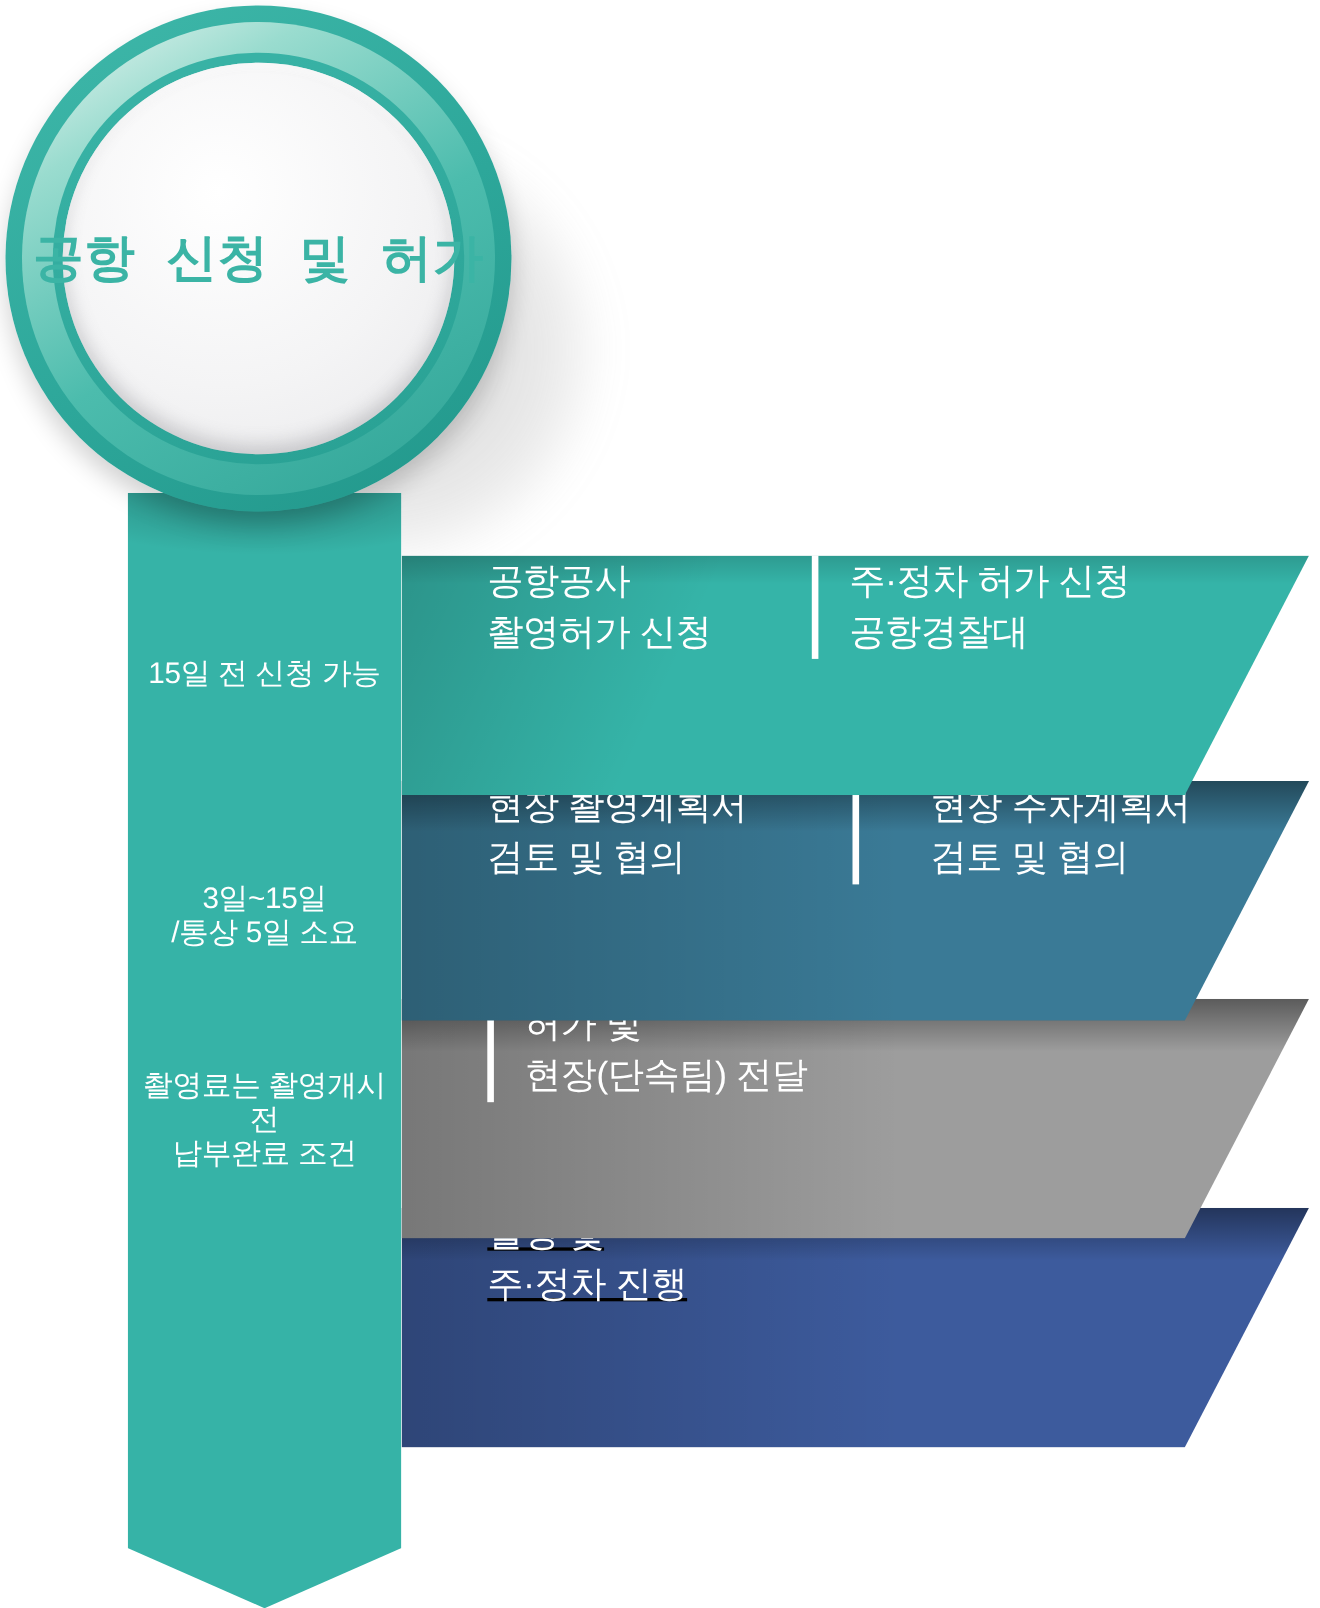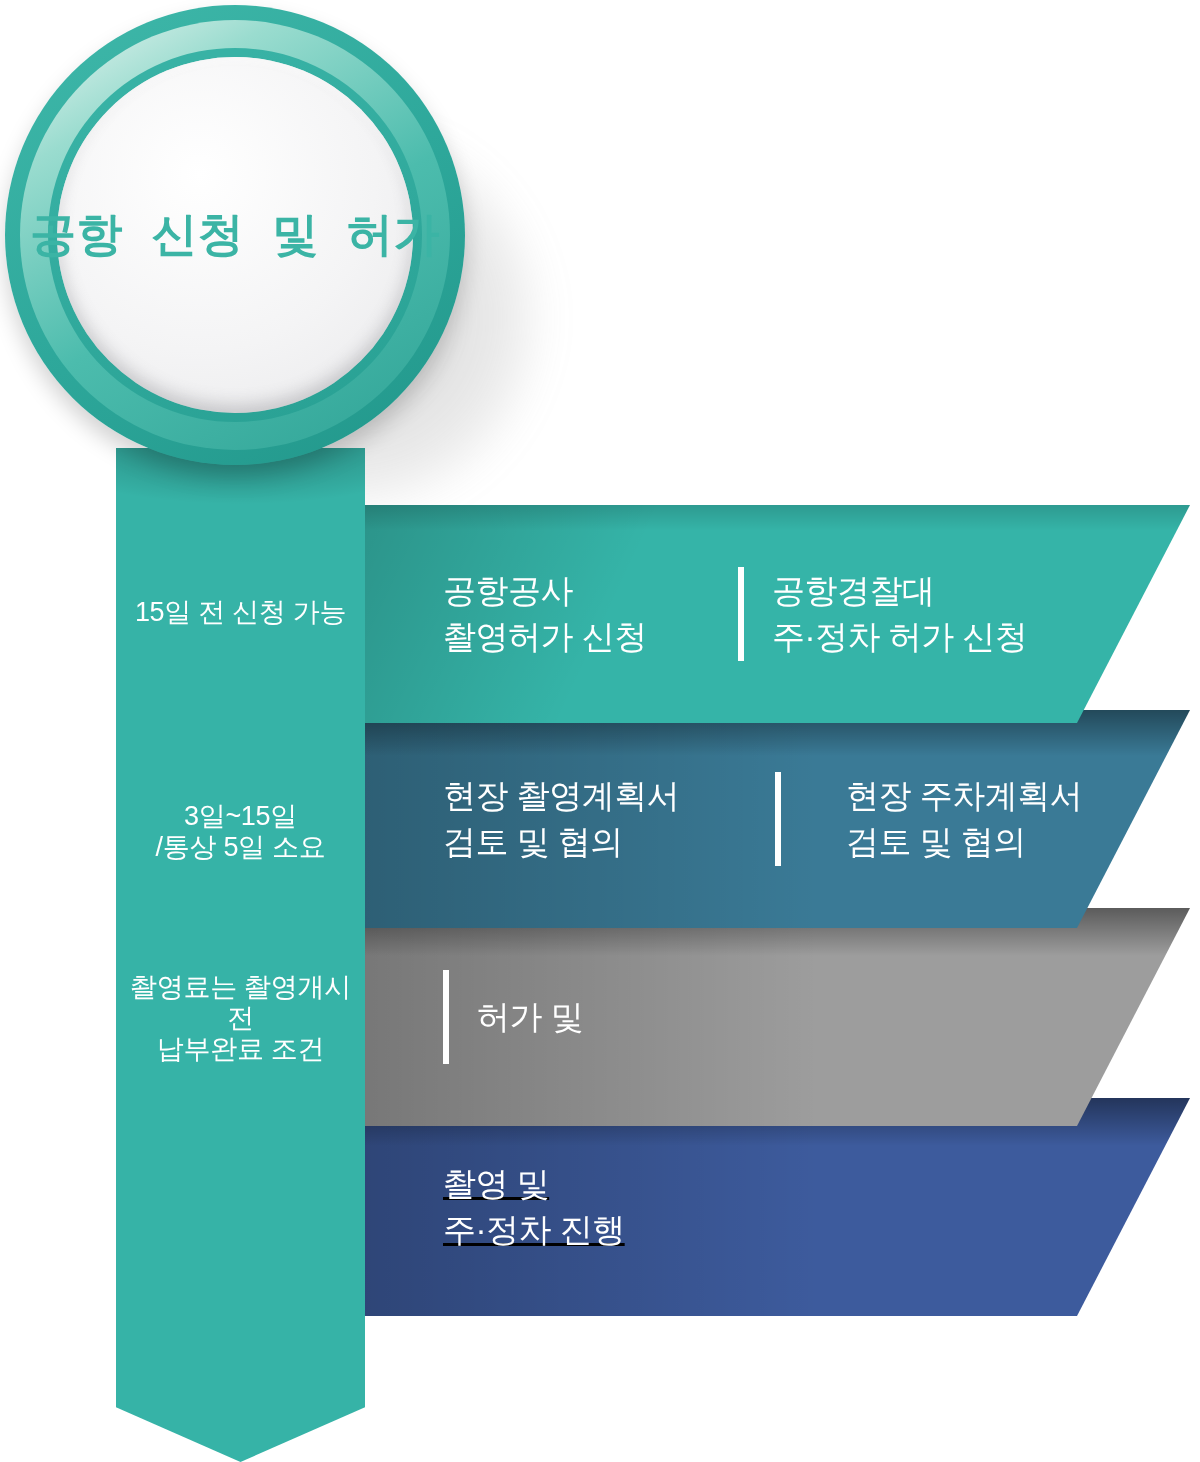--- a/index.html
+++ b/index.html
@@ -17,21 +17,21 @@
   .ribbon::before{content:"";position:absolute;left:0;right:0;top:0;height:120px;
     background:radial-gradient(ellipse 150% 95% at 50% -12%,rgba(0,0,0,.30),rgba(0,0,0,0) 62%);}
   .ribbon-note{position:absolute;left:0;right:0;text-align:center;color:#ffffff;
     font-size:27px;line-height:31px;transform:translateY(-50%);letter-spacing:-0.3px;}
   .note-1{top:164px;}
   .note-2{top:384px;}
   .note-3{top:570px;}
 
   
   .banner{position:absolute;left:365px;width:825px;height:218px;box-sizing:border-box;
-    display:flex;align-items:center;padding-left:78px;
+    display:flex;align-items:flex-start;padding-left:78px;
     clip-path:polygon(0 0,100% 0,calc(100% - 113px) 100%,0 100%);
     background-repeat:no-repeat;}
   .banner .txt{color:#ffffff;font-size:33px;line-height:46px;letter-spacing:-0.5px;font-weight:500;}
   .left-col{width:295px;flex:0 0 auto;}
   .divider{width:6px;height:94px;background:#ffffff;flex:0 0 auto;margin-right:28px;}
   .right-col{flex:0 0 auto;max-width:330px;}
 
   .b1{top:505px;z-index:24;
     background-image:linear-gradient(115deg,rgba(0,0,0,.18),rgba(0,0,0,0) 32%),
       linear-gradient(to bottom,rgba(0,0,0,.14),rgba(0,0,0,0)),
@@ -78,41 +78,42 @@
 
   <div class="shadow-blob"></div>
 
   <div class="banner b1">
     <div class="left-col txt">
       <div>공항공사</div>
       <div>촬영허가 신청</div>
     </div>
     <div class="divider"></div>
     <div class="right-col txt">
+      <div>주·정차 허가 신청</div>
       <div>공항경찰대</div>
-      <div>주·정차 허가 신청</div>
     </div>
   </div>
 
   <div class="banner b2">
     <div class="left-col txt">
       <div>현장 촬영계획서</div>
       <div>검토 및 협의</div>
     </div>
     <div class="divider"></div>
     <div class="right-col txt">
       <div>현장 주차계획서</div>
       <div>검토 및 협의</div>
     </div>
   </div>
 
   <div class="banner b3">
     <div class="divider"></div>
     <div class="right-col txt">
       <div>허가 및</div>
+      <div>현장(단속팀) 전달</div>
     </div>
   </div>
 
   <div class="banner b4">
     <div class="left-col txt">
       <div>촬영 및</div>
       <div>주·정차 진행</div>
     </div>
   </div>
 

